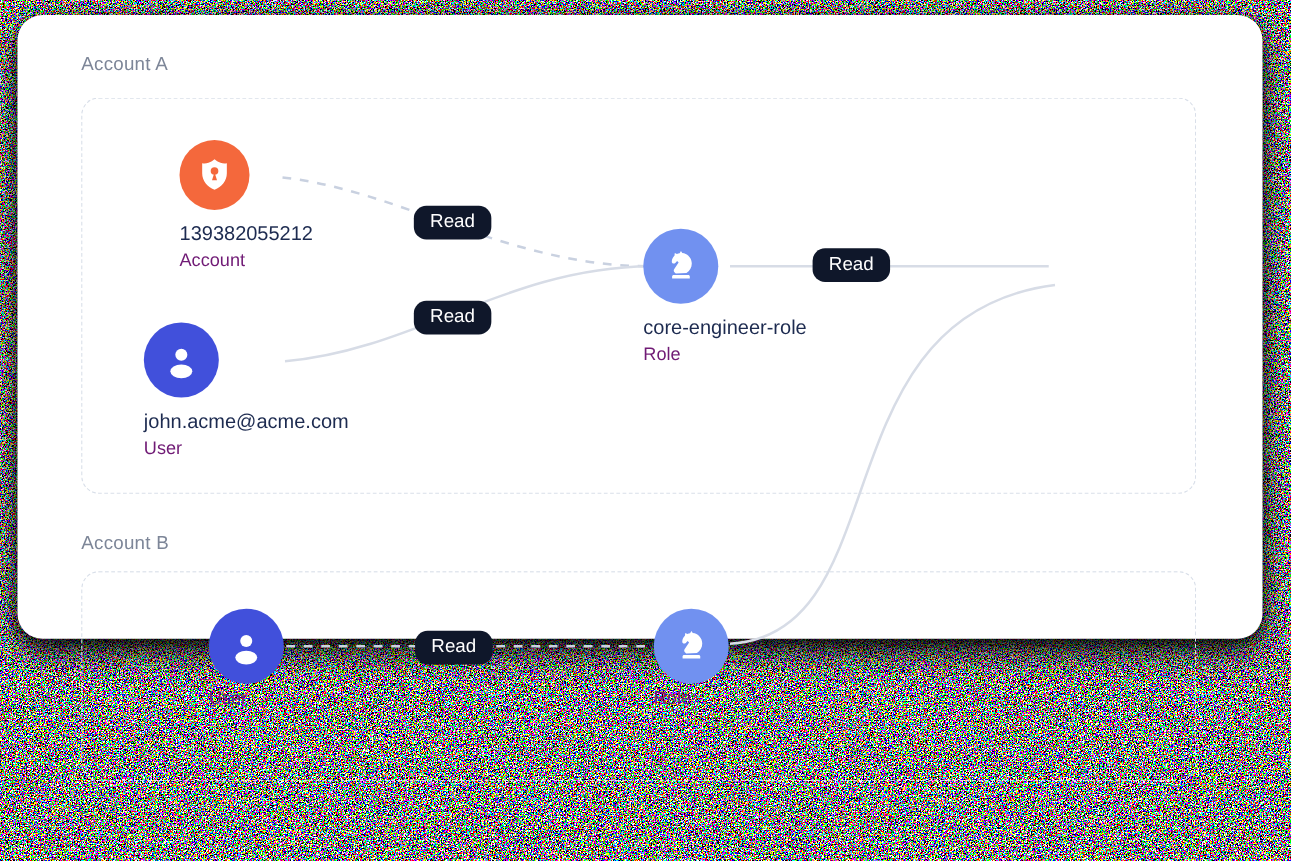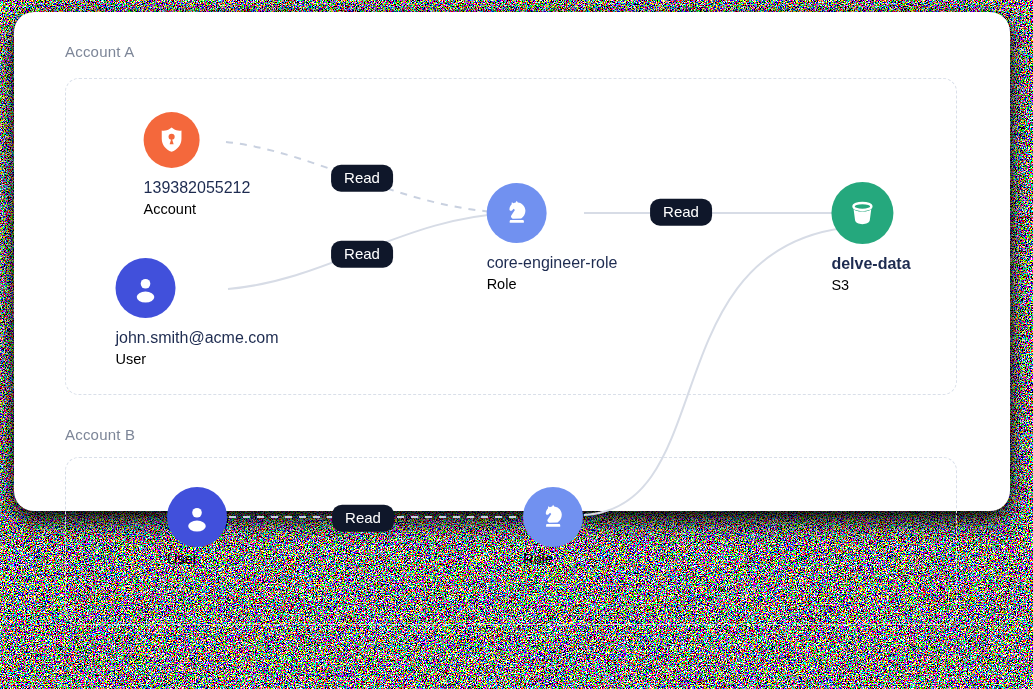--- a/index.html
+++ b/index.html
@@ -27,21 +27,21 @@
   .edge-dashed { fill:none; stroke:#c9d1e0; stroke-width:2; stroke-dasharray:7 7; }
 
   .node { position:absolute; display:flex; flex-direction:column; align-items:flex-start; transform:translateX(-50%); white-space:nowrap; }
   .circle { display:flex; align-items:center; justify-content:center; border-radius:50%; }
   .c-account { width:56px; height:56px; background:#f4683c; }
   .c-user    { width:60px; height:60px; background:#4150db; }
   .c-role    { width:60px; height:60px; background:#7191f0; }
   .c-s3      { width:62px; height:62px; background:#25a87d; }
   .node-name { margin-top:11px; font-size:16px; color:#1d2b50; }
   .node-name.bold { font-weight:bold; }
-  .node-type { margin-top:4px; font-size:14.5px; color:#000000; }
+  .node-type { margin-top:4px; font-size:14.5px; color:#701a75; }
 
   .edge-badge {
     position:absolute; transform:translate(-50%,-50%);
     background:#0f172a; color:#ffffff; border-radius:10px;
     padding:4px 13px; font-size:15px; line-height:1.25;
   }
   .edge-badge.big { padding:5px 15px; font-size:16px; border-radius:11px; }
 </style>
 </head>
 <body>
@@ -87,45 +87,35 @@
     <div class="node-type">Account</div>
   </div>
 
   <div class="node" style="left:183px; top:246px;">
     <div class="circle c-user">
       <svg width="34" height="34" viewBox="0 0 24 24" xmlns="http://www.w3.org/2000/svg">
         <circle fill="#ffffff" cx="12" cy="9" r="3.4"></circle>
         <ellipse fill="#ffffff" cx="12" cy="18.4" rx="6.2" ry="3.9"></ellipse>
       </svg>
     </div>
-    <div class="node-name">john.smith@acme.com</div>
+    <div class="node-name">john.acme@acme.com</div>
     <div class="node-type">User</div>
   </div>
 
-  <div class="node" style="left:538px; top:171px;">
+  <div class="node" style="left:566px; top:171px;">
     <div class="circle c-role">
       <svg width="32" height="32" viewBox="0 0 24 24" xmlns="http://www.w3.org/2000/svg">
         <path fill="#ffffff" d="M9 16.4 L8.2 15.6 C7.7 15.1 7.6 14.3 8.1 13.7 L10.7 9.8 L9.8 8.9 L8.7 10 C8.4 10.3 8.1 10.4 7.7 10.4 C7.1 10.4 6.6 9.9 6.6 9.3 C6.6 7.9 7.2 6.6 8.2 5.7 L8.4 4 L9.7 4.6 C10.2 4.4 10.7 4.2 11.3 4.15 L12.1 2.8 L12.9 4.1 C16.1 4.4 18.6 7.1 18.6 10.4 C18.6 12.8 17.3 14.9 15.4 16.1 Z"></path>
         <path fill="#ffffff" d="M7.7 17.2 H16.5 C17 17.2 17.4 17.6 17.4 18.1 V19.3 H6.8 V18.1 C6.8 17.6 7.2 17.2 7.7 17.2 Z"></path>
       </svg>
     </div>
     <div class="node-name">core-engineer-role</div>
     <div class="node-type">Role</div>
   </div>
 
-  <div class="node" style="left:857px; top:170px;">
-    <div class="circle c-s3">
-      <svg width="34" height="34" viewBox="0 0 24 24" xmlns="http://www.w3.org/2000/svg">
-        <path fill="#ffffff" d="M5.7 8.8 C5.7 10.1 8.5 11 12 11 C15.5 11 18.3 10.1 18.3 8.8 L17.2 17.2 C17 18.8 14.8 19.9 12 19.9 C9.2 19.9 7 18.8 6.8 17.2 Z"></path>
-        <ellipse fill="none" stroke="#ffffff" stroke-width="1.7" cx="12" cy="7.4" rx="6.3" ry="2.5"></ellipse>
-      </svg>
-    </div>
-    <div class="node-name bold">delve-data</div>
-    <div class="node-type">S3</div>
-  </div>
 
   <div class="node" style="left:183px; top:475px;">
     <div class="circle c-user">
       <svg width="34" height="34" viewBox="0 0 24 24" xmlns="http://www.w3.org/2000/svg">
         <circle fill="#ffffff" cx="12" cy="9" r="3.4"></circle>
         <ellipse fill="#ffffff" cx="12" cy="18.4" rx="6.2" ry="3.9"></ellipse>
       </svg>
     </div>
     <div class="node-type">User</div>
   </div>

